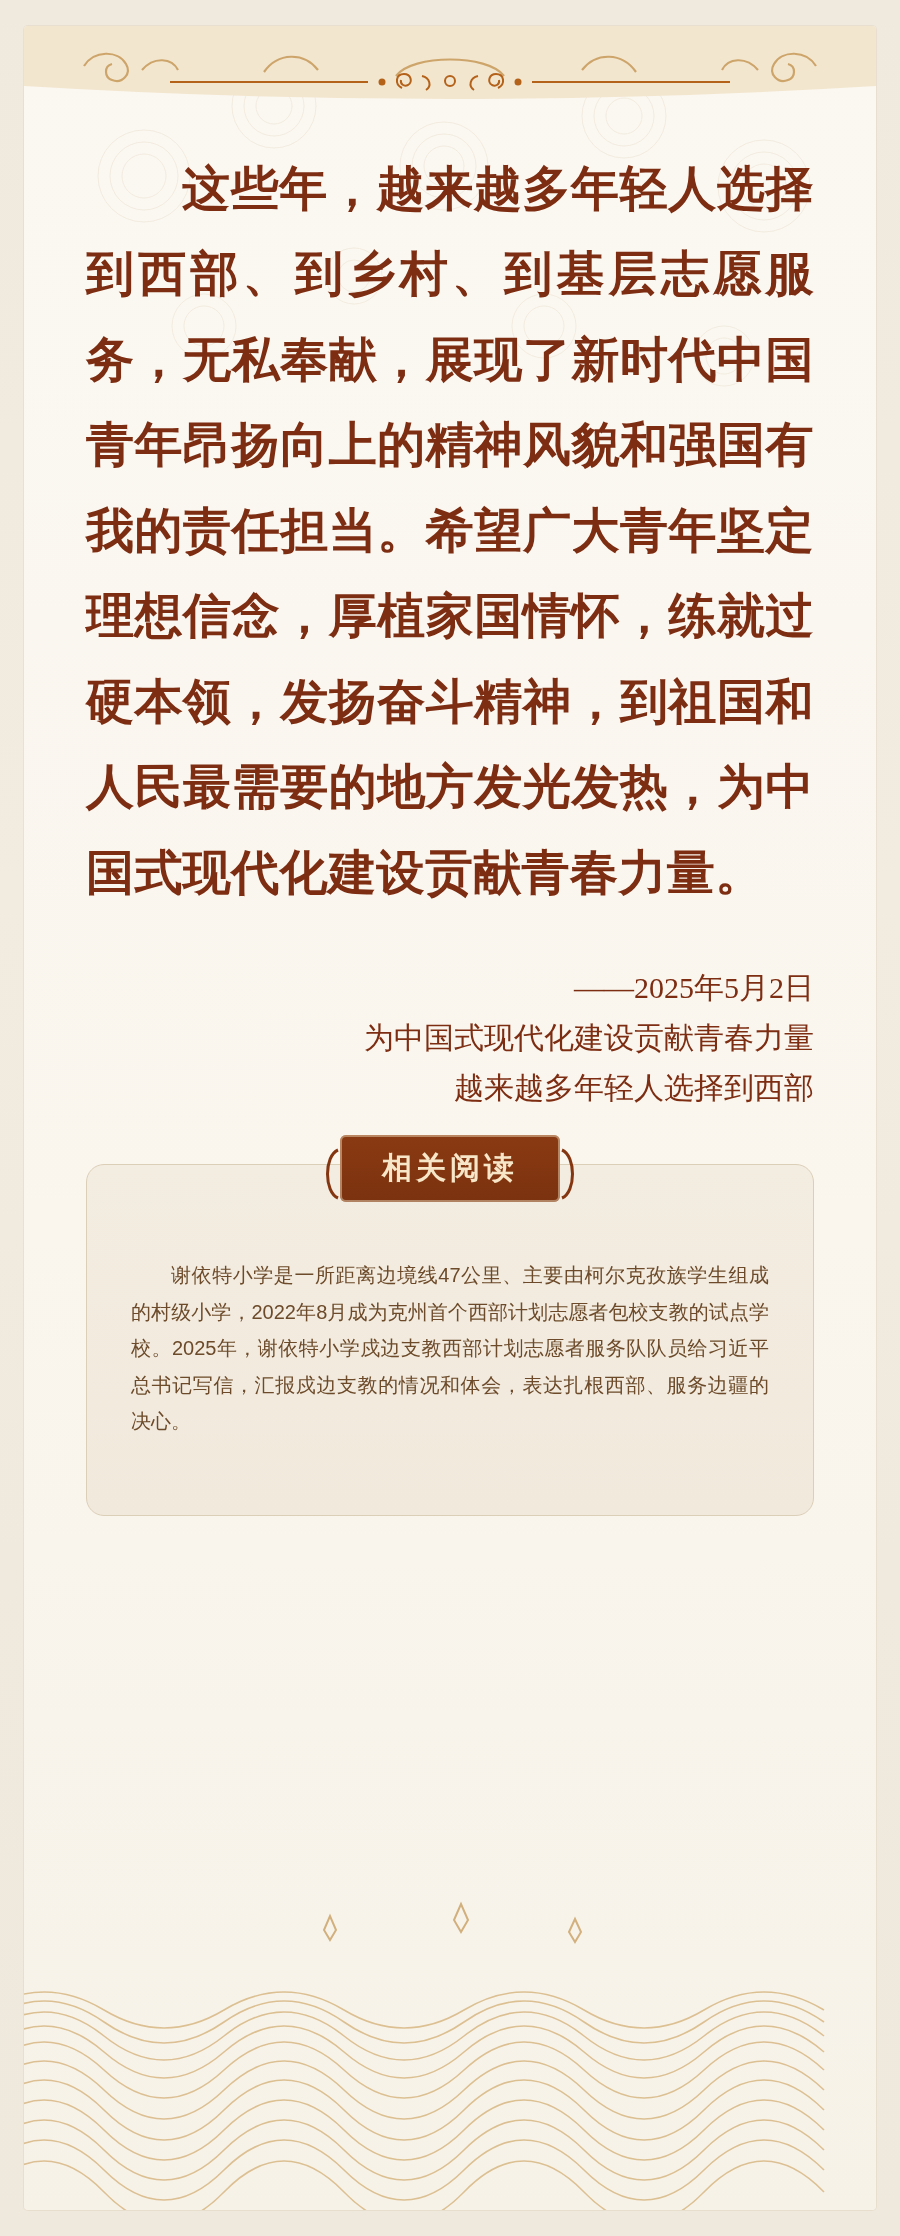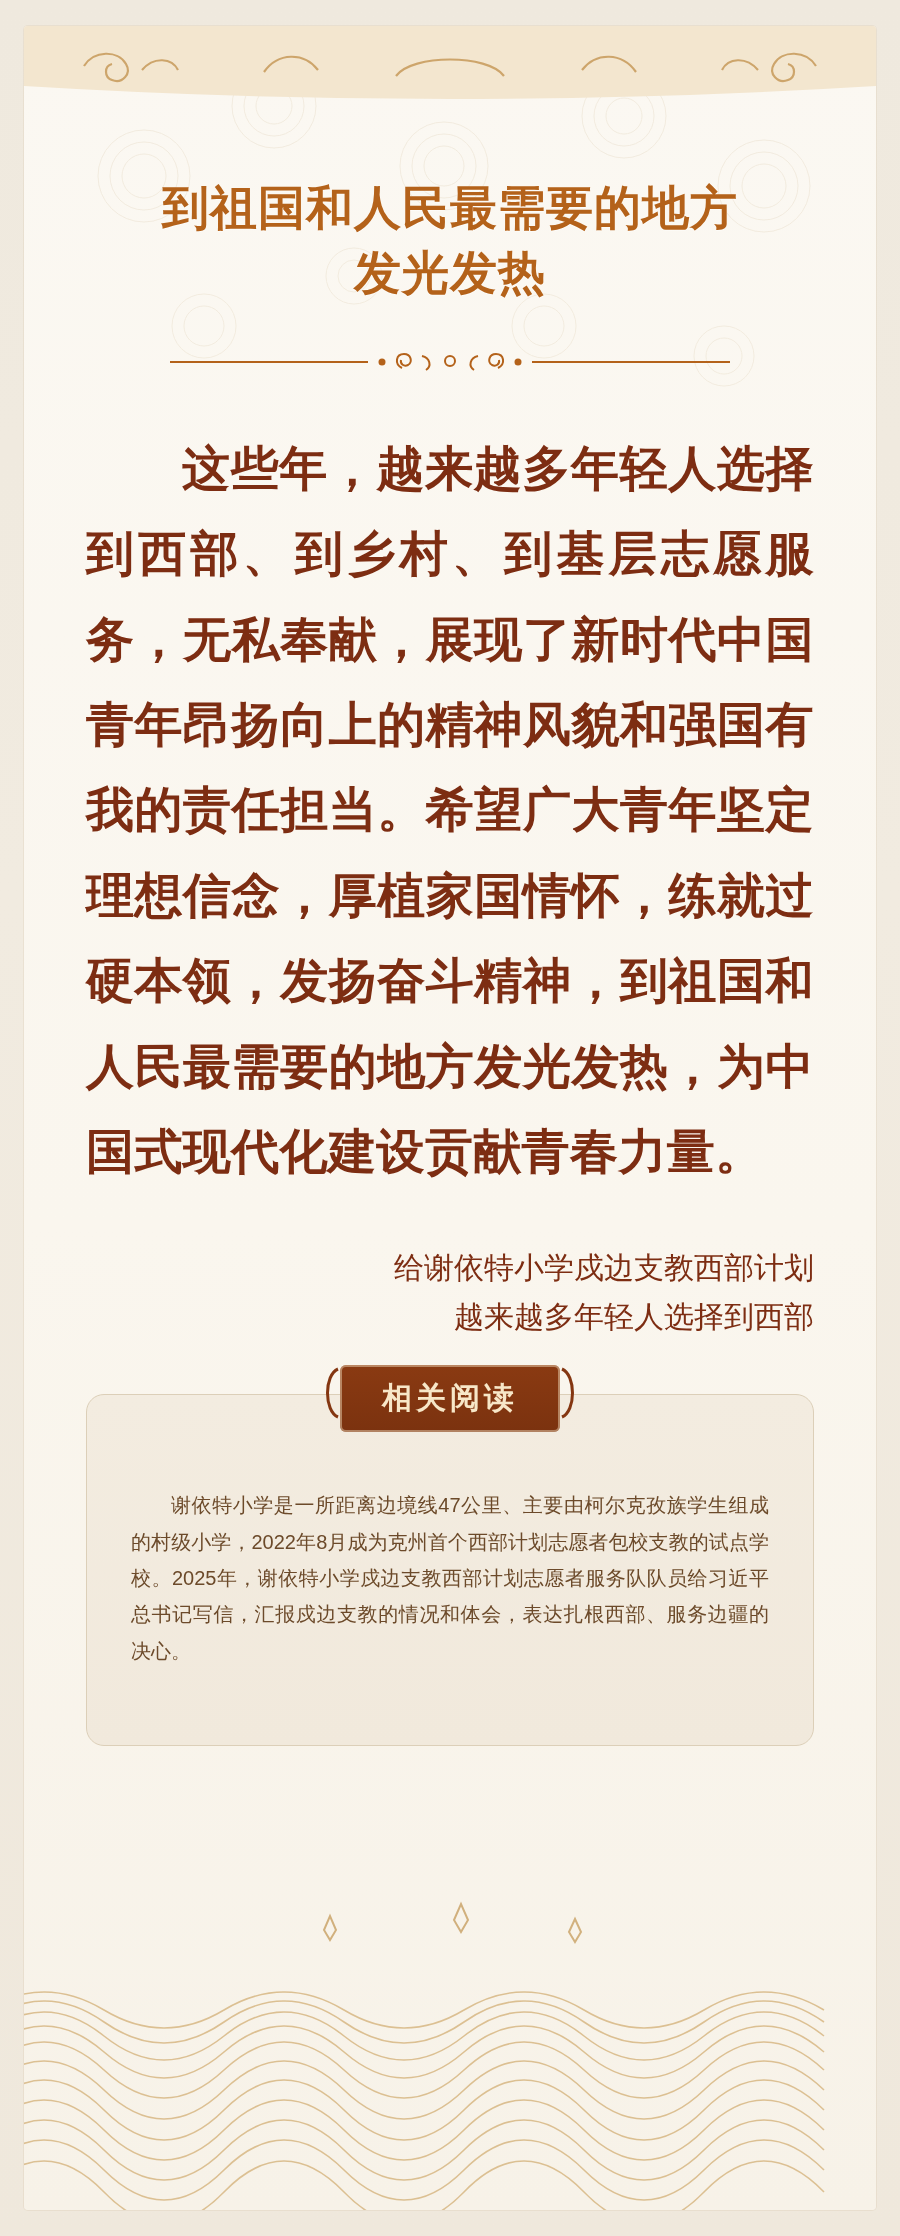--- a/index.html
+++ b/index.html
@@ -111,21 +111,21 @@
     padding: 72px 44px 56px 44px;
     box-sizing: border-box;
   }
 
   .related-badge {
     position: absolute;
     top: -30px;
     left: 50%;
     transform: translateX(-50%);
     display: flex;
-    align-items: flex-start;
+    align-items: flex-end;
     justify-content: center;
   }
   .badge-inner {
     position: relative;
     background: linear-gradient(180deg, #8a3a12 0%, #7b320f 100%);
     color: #f7e7c8;
     font-size: 30px;
     font-weight: bold;
     letter-spacing: 4px;
     padding: 13px 42px;
@@ -208,43 +208,40 @@
         <path d="M792,40 c-10,-16 -34,-16 -42,-2 c-6,10 4,20 14,16 c8,-3 8,-14 0,-16"></path>
         <path d="M734,44 c-12,-14 -30,-12 -36,0"></path>
         <path d="M240,46 c14,-20 40,-20 54,-2"></path>
         <path d="M612,46 c-14,-20 -40,-20 -54,-2"></path>
         <path d="M372,50 c16,-22 92,-22 108,0"></path>
       </g>
     </svg>
 
     <div class="content">
 
-      <h1 class="title">
-        <span class="title-line">到祖国和人民最需要的地方</span>
-        <span class="title-line">发光发热</span>
-      </h1>
 
       <div class="divider">
         <svg viewBox="0 0 560 24" width="560" height="24">
           <line x1="0" y1="12" x2="198" y2="12" stroke="#b4621a" stroke-width="2"></line>
           <line x1="362" y1="12" x2="560" y2="12" stroke="#b4621a" stroke-width="2"></line>
           <circle cx="212" cy="12" r="3.5" fill="#b4621a"></circle>
           <circle cx="348" cy="12" r="3.5" fill="#b4621a"></circle>
           <path d="M232,18 c-8,-4 -6,-14 2,-14 c7,0 9,8 4,11 c-4,2 -8,-1 -7,-5" fill="none" stroke="#b4621a" stroke-width="2"></path>
           <path d="M252,6 c8,2 10,10 4,14" fill="none" stroke="#b4621a" stroke-width="2"></path>
           <path d="M328,18 c8,-4 6,-14 -2,-14 c-7,0 -9,8 -4,11 c4,2 8,-1 7,-5" fill="none" stroke="#b4621a" stroke-width="2"></path>
           <path d="M308,6 c-8,2 -10,10 -4,14" fill="none" stroke="#b4621a" stroke-width="2"></path>
           <circle cx="280" cy="11" r="5" fill="none" stroke="#b4621a" stroke-width="2"></circle>
         </svg>
       </div>
 
       <p class="quote">这些年，越来越多年轻人选择到西部、到乡村、到基层志愿服务，无私奉献，展现了新时代中国青年昂扬向上的精神风貌和强国有我的责任担当。希望广大青年坚定理想信念，厚植家国情怀，练就过硬本领，发扬奋斗精神，到祖国和人民最需要的地方发光发热，为中国式现代化建设贡献青春力量。</p>
 
       <div class="attrib">
-        <div>给谢依特小学戍边支教西部计划</div>
+        <div class="line1">——2025年5月2日</div>
+        <div>为中国式现代化建设贡献青春力量</div>
         <div>越来越多年轻人选择到西部</div>
       </div>
 
       <div class="related">
         <div class="related-badge">
           <svg class="badge-cap" viewBox="0 0 26 56">
             <path d="M24,4 C10,10 10,46 24,52" fill="none" stroke="#843611" stroke-width="3"></path>
           </svg>
           <div class="badge-inner">相关阅读</div>
           <svg class="badge-cap" viewBox="0 0 26 56">

